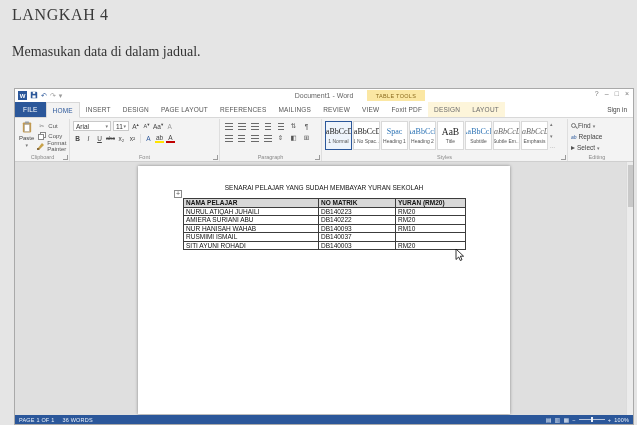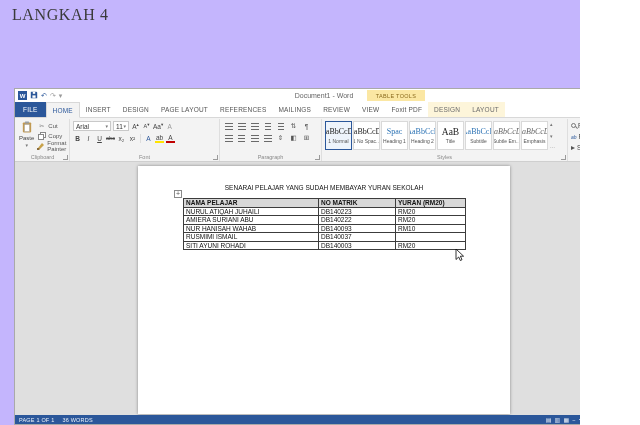--- a/index.html
+++ b/index.html
@@ -1,17 +1,17 @@
 <!DOCTYPE html>
 <html><head>
 <meta charset="utf-8">
 <style>
   *{box-sizing:border-box;margin:0;padding:0}
   body{background:#fff}
-  .screen{position:relative;width:580px;height:425px;background:#c4b5fd;overflow:hidden;
+  .screen{position:relative;width:637px;height:425px;background:#e5e5e5;overflow:hidden;
           font-family:"Liberation Sans",sans-serif}
   .lesson-title{position:absolute;left:12px;top:6px;font-family:"Liberation Serif",serif;
                 font-size:16px;color:#3a3a3a;letter-spacing:.6px}
   .lesson-sub{position:absolute;left:12px;top:44px;font-family:"Liberation Serif",serif;
               font-size:14px;color:#333}
   
   .win{position:absolute;left:14px;top:88px;width:620px;height:337px;background:#fff;
        border:1px solid #a9a9a9;font-size:7px;color:#444;display:flex;flex-direction:column}
   .titlebar{position:relative;height:13px;flex:0 0 13px;display:flex;align-items:center}
   .qat{display:flex;align-items:center;gap:3px;padding-left:3px;position:relative;z-index:2}
@@ -106,20 +106,21 @@
   .zoom-track{width:26px;height:1px;background:#b9c6dd;position:relative}
   .zoom-thumb{position:absolute;left:12px;top:-2px;width:2px;height:5px;background:#eaf0f8}
   .cursor{position:absolute;left:455px;top:247px;z-index:9}
 </style>
 </head>
 <body>
 
 <div class="screen">
 
   <div class="lesson-title">LANGKAH 4</div>
+  <div class="lesson-sub">Memasukan data di dalam jadual.</div>
 
   <div class="win">
 
     <div class="ctx-banner">TABLE TOOLS</div>
 
     <div class="titlebar">
       <div class="qat">
         <span class="word-logo">W</span>
         <span class="qat-btn">
           <svg width="8" height="8" viewBox="0 0 10 10">

